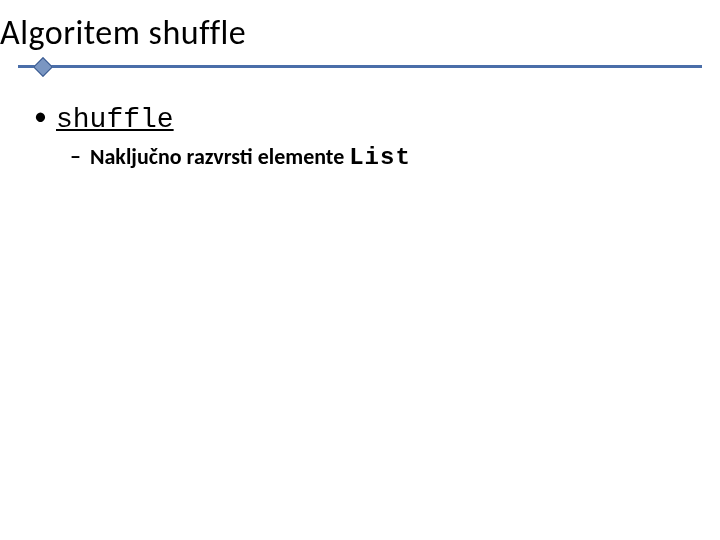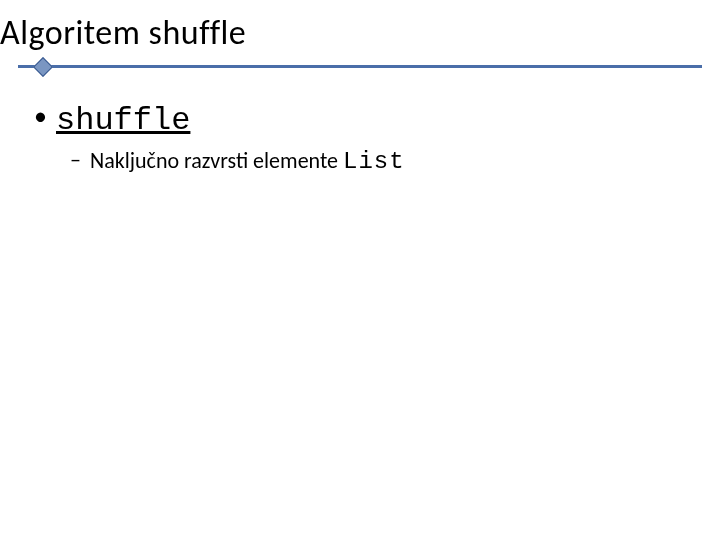--- a/index.html
+++ b/index.html
@@ -77,31 +77,32 @@
     position: absolute;
     left: -22px;
     top: 0;
     font-size: 26px;
     color: #000;
   }
   .shuffle-link {
     font-family: "Courier New", Courier, monospace;
     text-decoration: underline;
     color: #000;
-    font-size: 32px;
+    font-size: 28px;
   }
   ul.level2 {
     margin: 4px 0 0 0;
     padding: 0 0 0 34px;
     list-style: none;
   }
   ul.level2 > li {
     position: relative;
     font-size: 22px;
     line-height: 1.3;
+    font-weight: bold;
   }
   ul.level2 > li::before {
     content: "–";
     position: absolute;
     left: -20px;
     top: 0;
     font-size: 22px;
     color: #000;
   }
   .code-inline {

